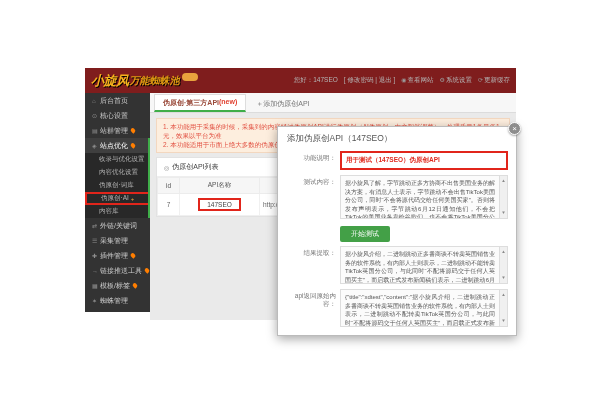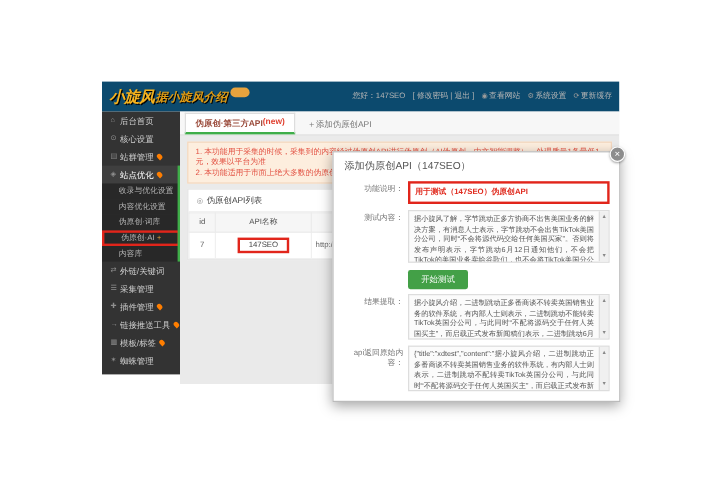--- a/index.html
+++ b/index.html
@@ -1,21 +1,21 @@
 <!DOCTYPE html>
 <html><head>
 <meta charset="utf-8">
 <style>
   * { margin:0; padding:0; box-sizing:border-box; }
   html,body { width:600px; height:400px; background:#fff; overflow:hidden;
               font-family:"Liberation Sans","DejaVu Sans",sans-serif; }
   .app { position:absolute; left:85px; top:68px; width:431px; height:252px; }
 
   
-  .hdr { position:absolute; left:0; top:0; width:431px; height:25px; background:#0c4a6e;
+  .hdr { position:absolute; left:0; top:0; width:431px; height:25px; background:#7f1d1d;
          display:flex; align-items:center; padding:0 6px; overflow:hidden; }
   .logo-main { font-size:13px; font-weight:bold; font-style:italic; color:#f6b21d;
                letter-spacing:-0.5px; text-shadow:1px 1px 0 #000; }
   .logo-sub { font-size:10px; font-weight:bold; font-style:italic; color:#e09b12;
               text-shadow:1px 1px 0 #000; margin-left:1px; }
   .logo-badge { height:8px; width:16px; background:#e8a33d; border-radius:4px;
                 margin:-8px 0 0 2px; }
   .hdr-right { margin-left:auto; display:flex; gap:6px; font-size:6.5px; color:#b5b5b5;
                align-items:center; white-space:nowrap; }
   .hdr-right .ico { font-size:6px; color:#9a9a9a; margin-right:1px; }
@@ -88,21 +88,21 @@
   .btn { margin:1px 0 2px 62px; display:inline-block; background:#43a047; color:#fff;
          font-size:7px; padding:3px 11px; border:none; border-radius:2px; cursor:pointer; }
 </style>
 </head>
 <body>
 
 <div class="app">
 
   <div class="hdr">
     <span class="logo-main">小旋风</span>
-    <span class="logo-sub">据小旋风介绍</span>
+    <span class="logo-sub">万能蜘蛛池</span>
     <span class="logo-badge"></span>
     <div class="hdr-right">
       <span>您好：147SEO</span>
       <span class="hdr-item">[ 修改密码 | 退出 ]</span>
       <span class="hdr-item">
         <span class="ico">◉</span><span>查看网站</span>
       </span>
       <span class="hdr-item">
         <span class="ico">⚙</span><span>系统设置</span>
       </span>

